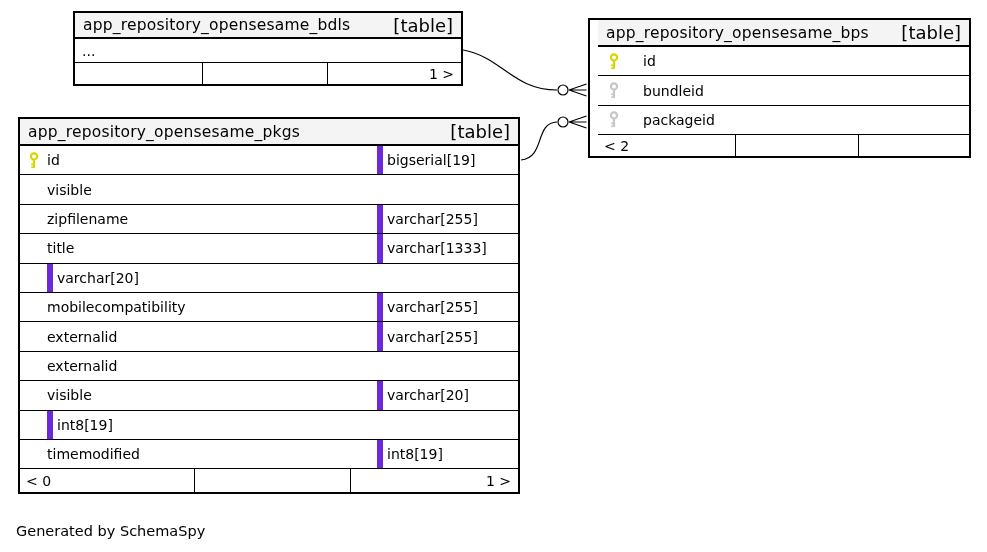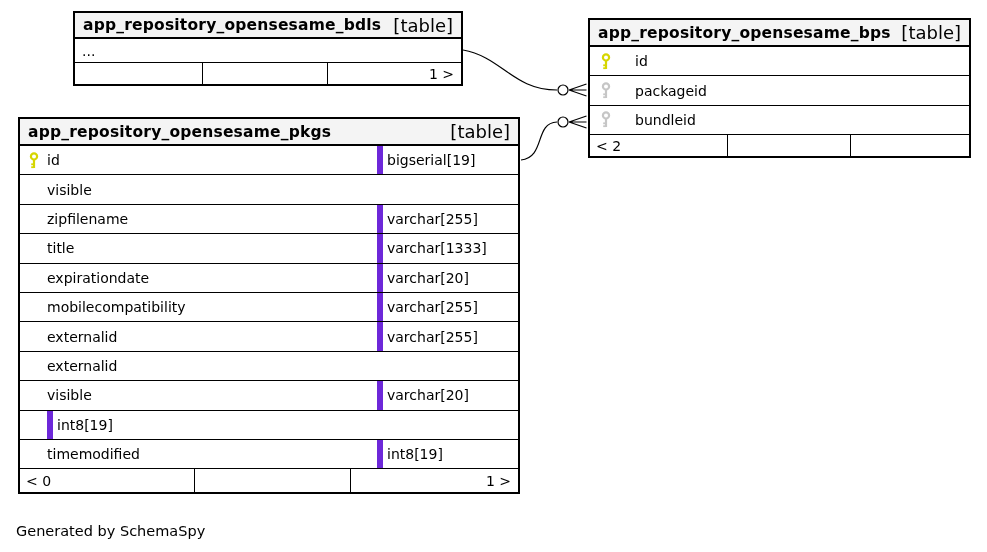--- a/index.html
+++ b/index.html
@@ -24,21 +24,21 @@
   }
   .tbl-header {
     display: flex;
     align-items: center;
     justify-content: space-between;
     background: #f4f4f4;
     border-bottom: 2px solid #000000;
     padding: 0 8px;
   }
   .tbl-title {
-    font-weight: bold;
+    font-weight: normal;
     font-size: 15.5px;
     letter-spacing: 0.2px;
     white-space: nowrap;
   }
   .tbl-badge {
     font-size: 18px;
     font-weight: normal;
     white-space: nowrap;
   }
   .tbl-row {
@@ -77,21 +77,21 @@
   
   #tbl-bdls { left: 73px; top: 11px; width: 390px; }
   #tbl-bdls .tbl-header { height: 26px; }
   #tbl-bdls .collapsed-row { height: 24px; padding-left: 7px; }
   #tbl-bdls .tbl-footer { height: 21px; }
   #tbl-bdls .ft-1 { width: 127px; }
   #tbl-bdls .ft-2 { width: 125px; }
   #tbl-bdls .ft-3 { flex: 1; }
 
   
-  #tbl-bps { left: 588px; top: 18px; width: 383px; }
+  #tbl-bps { left: 588px; top: 18px; width: 383px; padding-left: 8px; }
   #tbl-bps .tbl-header { height: 27px; }
   #tbl-bps .tbl-row { height: 29.4px; padding-left: 10px; }
   #tbl-bps .icon-slot { width: 35px; }
   #tbl-bps .tbl-footer { height: 21px; }
   #tbl-bps .ft-1 { width: 137px; }
   #tbl-bps .ft-2 { width: 123px; }
   #tbl-bps .ft-3 { flex: 1; }
 
   
   #tbl-pkgs { left: 18px; top: 117px; width: 502px; }
@@ -176,32 +176,32 @@
     </div>
     <div class="tbl-row">
       <span class="icon-slot key-icon">
         <svg width="12" height="17" viewBox="0 0 12 17">
             <circle cx="6" cy="4.4" r="3.1" fill="none" stroke="#c6c6c6" stroke-width="2.2"></circle>
             <line x1="6" y1="7.5" x2="6" y2="16" stroke="#c6c6c6" stroke-width="2.2"></line>
             <line x1="5.8" y1="12.3" x2="3.2" y2="12.3" stroke="#c6c6c6" stroke-width="1.8"></line>
             <line x1="5.8" y1="15.2" x2="3.2" y2="15.2" stroke="#c6c6c6" stroke-width="1.8"></line>
           </svg>
       </span>
-      <span class="col-name">packageid</span>
+      <span class="col-name">bundleid</span>
     </div>
     <div class="tbl-row">
       <span class="icon-slot key-icon">
         <svg width="12" height="17" viewBox="0 0 12 17">
             <circle cx="6" cy="4.4" r="3.1" fill="none" stroke="#c6c6c6" stroke-width="2.2"></circle>
             <line x1="6" y1="7.5" x2="6" y2="16" stroke="#c6c6c6" stroke-width="2.2"></line>
             <line x1="5.8" y1="12.3" x2="3.2" y2="12.3" stroke="#c6c6c6" stroke-width="1.8"></line>
             <line x1="5.8" y1="15.2" x2="3.2" y2="15.2" stroke="#c6c6c6" stroke-width="1.8"></line>
           </svg>
       </span>
-      <span class="col-name">bundleid</span>
+      <span class="col-name">packageid</span>
     </div>
     <div class="tbl-footer">
       <span class="ft-cell ft-1 ft-left">&lt; 2</span>
       <span class="ft-cell ft-2"></span>
       <span class="ft-cell ft-3 ft-right"></span>
     </div>
   </div>
 
   <div class="tbl" id="tbl-pkgs">
     <div class="tbl-header">
@@ -230,21 +230,20 @@
       <span class="col-name">zipfilename</span>
       <span class="col-type">varchar[255]</span>
     </div>
     <div class="tbl-row">
       <span class="icon-slot"></span>
       <span class="col-name">title</span>
       <span class="col-type">varchar[1333]</span>
     </div>
     <div class="tbl-row">
       <span class="icon-slot"></span>
-      <span class="col-name">expirationdate</span>
       <span class="col-type">varchar[20]</span>
     </div>
     <div class="tbl-row">
       <span class="icon-slot"></span>
       <span class="col-name">mobilecompatibility</span>
       <span class="col-type">varchar[255]</span>
     </div>
     <div class="tbl-row">
       <span class="icon-slot"></span>
       <span class="col-name">externalid</span>

